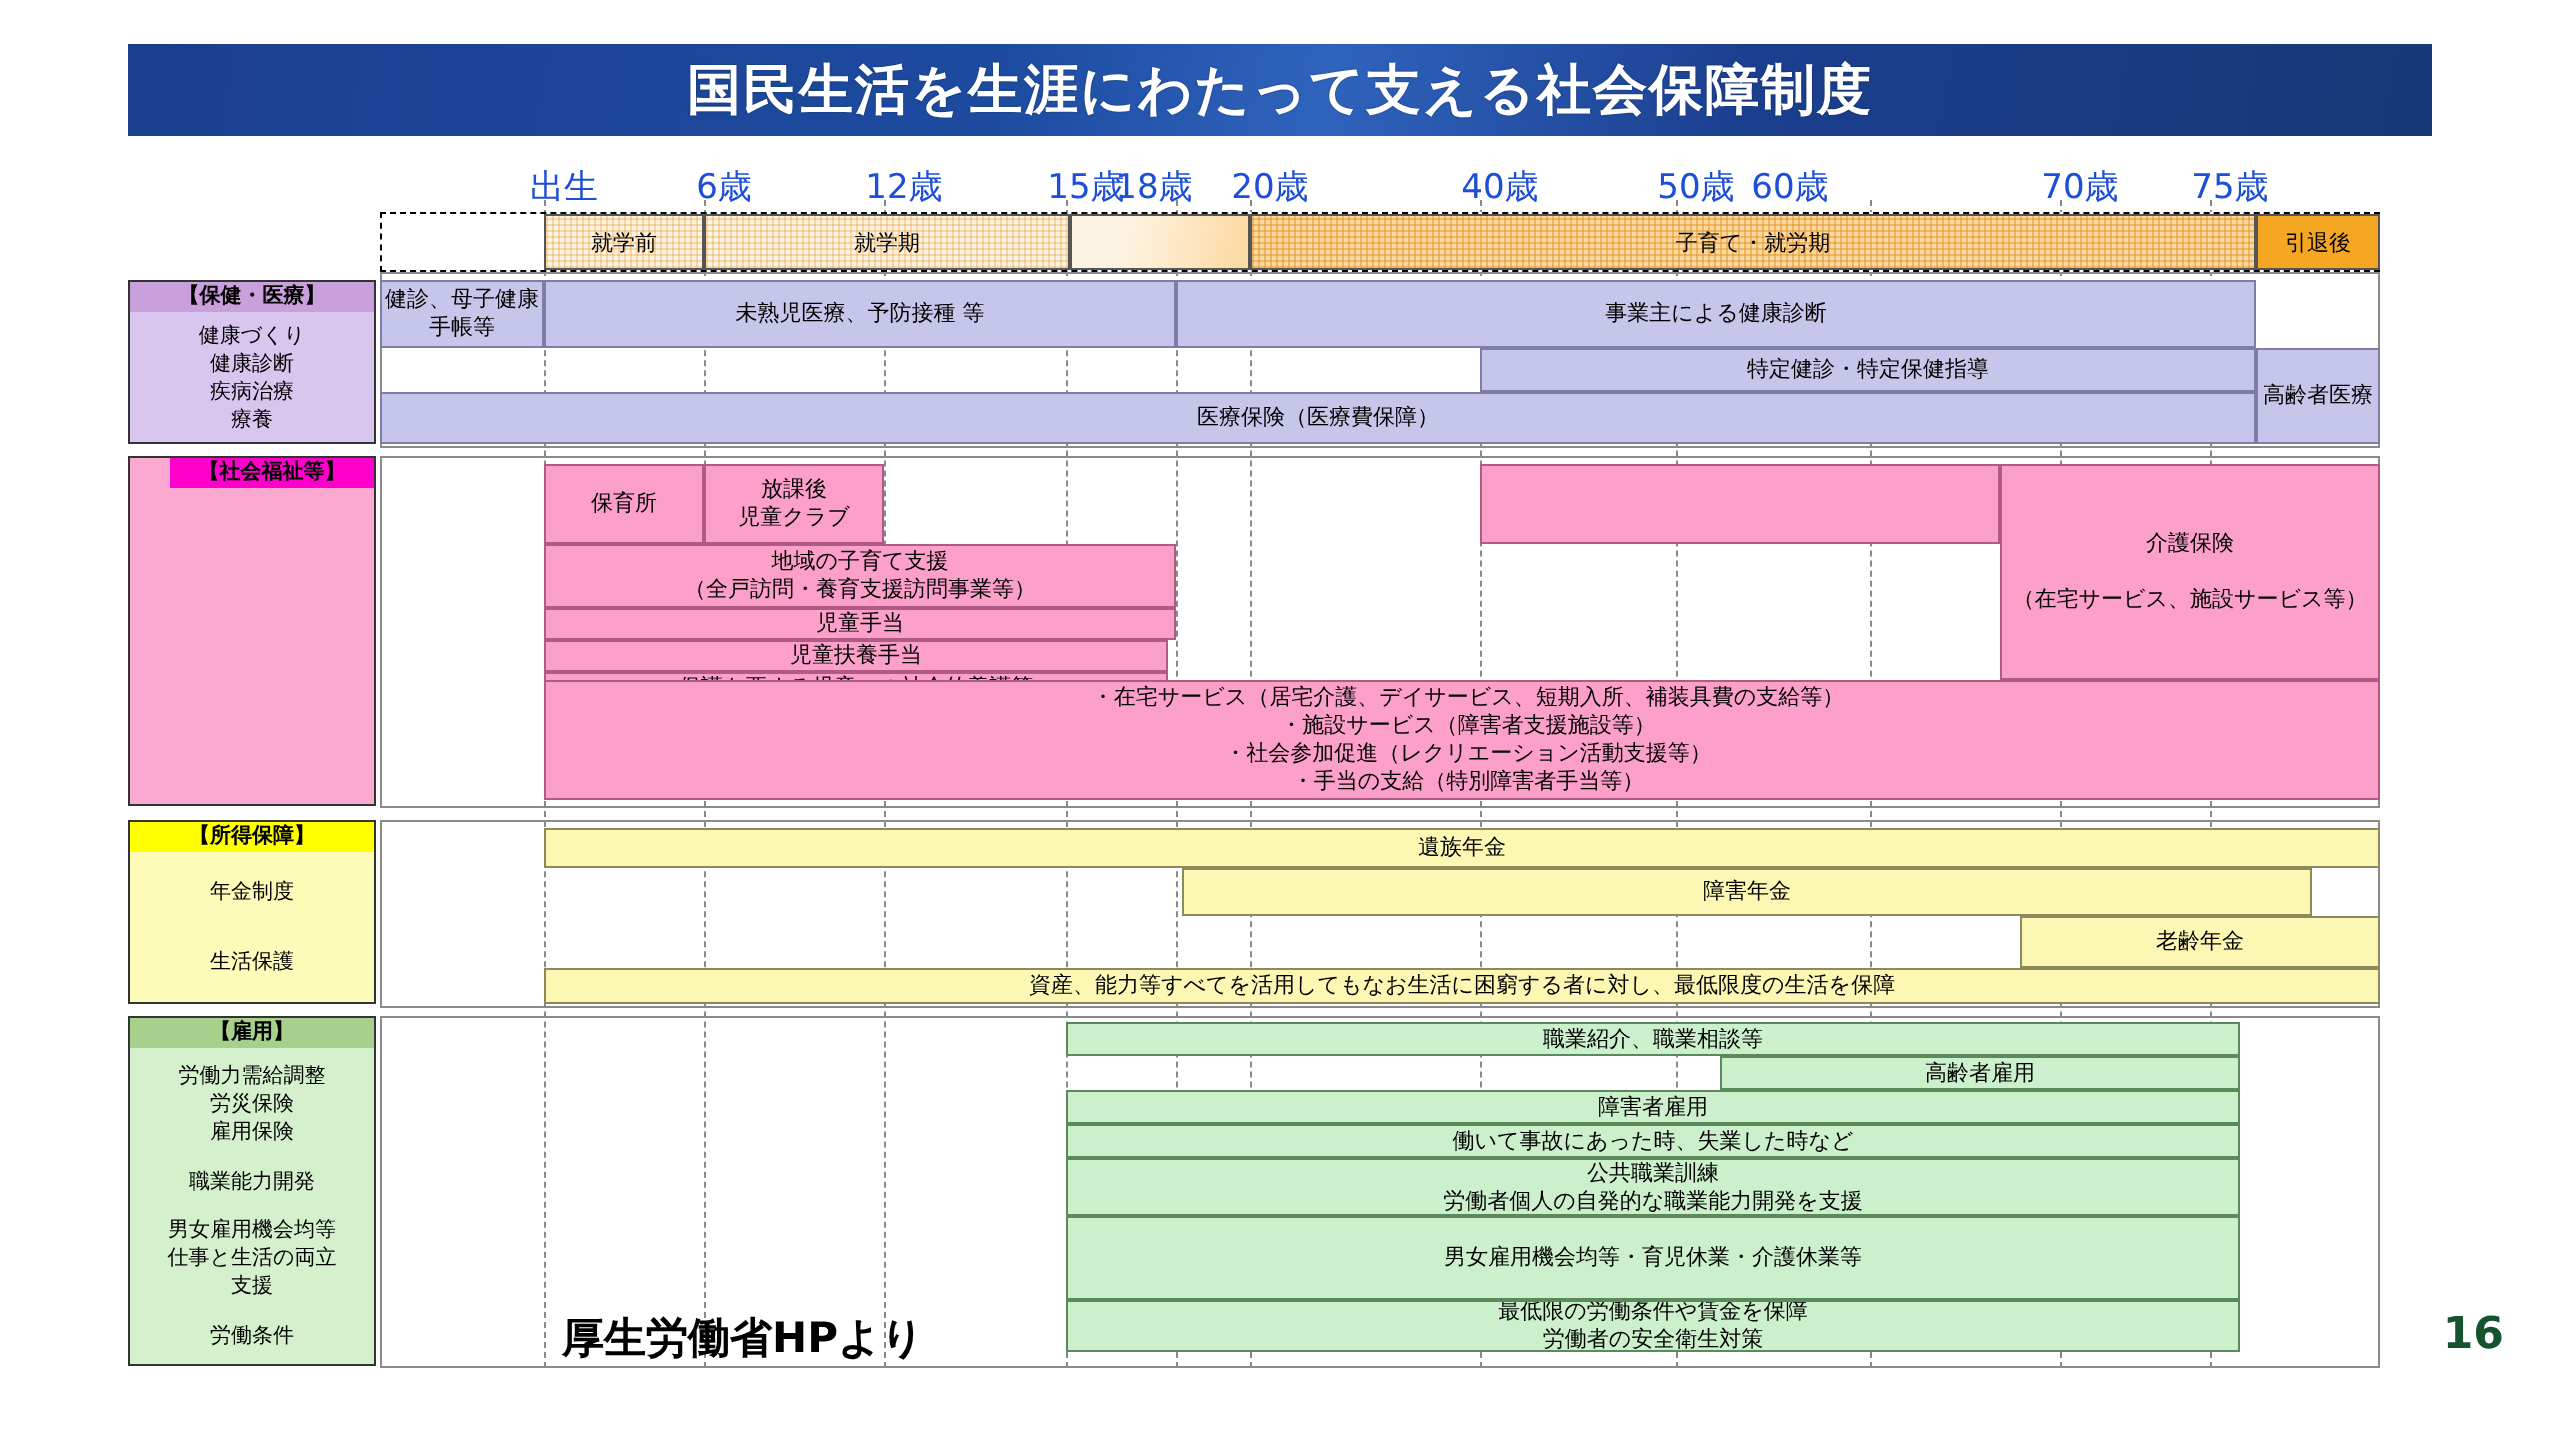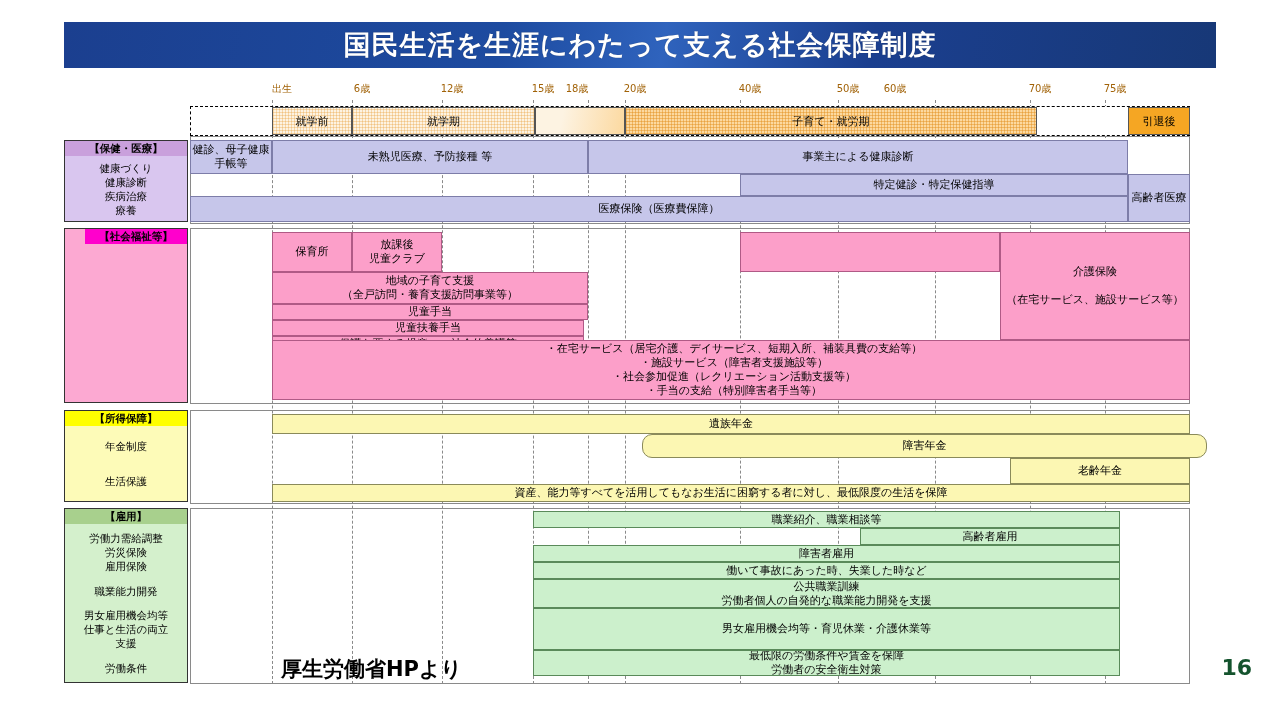--- a/index.html
+++ b/index.html
@@ -18,21 +18,21 @@
     display:flex; align-items:center; justify-content:center;
   }
   #title-banner span{
     color:#ffffff; font-size:27px; font-weight:bold; letter-spacing:1px;
     text-shadow:0 0 1px rgba(0,0,0,.4);
   }
   
   #chart { position:absolute; left:0; top:0; width:1280px; height:720px; }
 
   .axis-label{
-    position:absolute; font-size:10px; color:#a16207; white-space:nowrap;
+    position:absolute; font-size:17px; color:#1d4ed8; white-space:nowrap;
     transform:translateX(-50%); top:82px;padding-left:20px;
   }
   .era-outer{
     position:absolute; left:190px; top:106px; width:1000px; height:30px;
     border:1px dashed #000; background:#fff;
   }
   .era-box{
     position:absolute; top:107px; height:28px;
     border:1px solid #555; display:flex; align-items:center; justify-content:center;
     font-size:11px; color:#000; white-space:nowrap; overflow:hidden;
@@ -130,21 +130,21 @@
       <div class="tick" style="left: 1030px; top: 100px; height: 584px;"></div>
       <div class="axis-label" style="left: 1105px;">75歳</div>
       <div class="tick" style="left: 1105px; top: 100px; height: 584px;"></div>
     </div>
 
   <div class="era-outer"></div>
   <div id="era-layer">
       <div class="era-box era-light" style="left: 272px; width: 80px;">就学前</div>
       <div class="era-box era-light" style="left: 352px; width: 183px;">就学期</div>
       <div class="era-box era-grad" style="left: 535px; width: 90px;"></div>
-      <div class="era-box era-mid" style="left: 625px; width: 412px;">子育て・就労期</div>
+      <div class="era-box era-mid" style="left: 625px; width: 503px;">子育て・就労期</div>
       <div class="era-box era-strong" style="left: 1128px; width: 62px;">引退後</div>
     </div>
 
   <div class="sec-frame" style="left:190px;top:136px;width:1000px;height:88px;"></div>
   <div class="sec-frame" style="left:190px;top:228px;width:1000px;height:176px;"></div>
   <div class="sec-frame" style="left:190px;top:410px;width:1000px;height:94px;"></div>
   <div class="sec-frame" style="left:190px;top:508px;width:1000px;height:176px;"></div>
 
   <div id="cat-layer">
       <div class="cat-box" style="left: 64px; top: 140px; width: 124px; height: 82px; background: rgb(217, 198, 239);">
@@ -214,21 +214,21 @@
       </div>
       <div class="bar pink" style="left: 272px; top: 336px; width: 312px; height: 16px;">
         <div style="width: 100%;">保護を要する児童への社会的養護等</div>
       </div>
       <div class="bar pink multi left" style="left: 272px; top: 340px; width: 918px; height: 60px;">
         <div style="width: 100%;">・在宅サービス（居宅介護、デイサービス、短期入所、補装具費の支給等）<br>・施設サービス（障害者支援施設等）<br>・社会参加促進（レクリエーション活動支援等）<br>・手当の支給（特別障害者手当等）</div>
       </div>
       <div class="bar yellow" style="left: 272px; top: 414px; width: 918px; height: 20px;">
         <div style="width: 100%;">遺族年金</div>
       </div>
-      <div class="bar yellow" style="left: 642px; top: 434px; width: 565px; height: 24px; border-radius: 10px;">
+      <div class="bar yellow" style="left: 591px; top: 434px; width: 565px; height: 24px;">
         <div style="width: 100%;">障害年金</div>
       </div>
       <div class="bar yellow" style="left: 1010px; top: 458px; width: 180px; height: 26px;">
         <div style="width: 100%;">老齢年金</div>
       </div>
       <div class="bar yellow" style="left: 272px; top: 484px; width: 918px; height: 18px;">
         <div style="width: 100%;">資産、能力等すべてを活用してもなお生活に困窮する者に対し、最低限度の生活を保障</div>
       </div>
       <div class="bar green" style="left: 533px; top: 511px; width: 587px; height: 17px;">
         <div style="width: 100%;">職業紹介、職業相談等</div>

